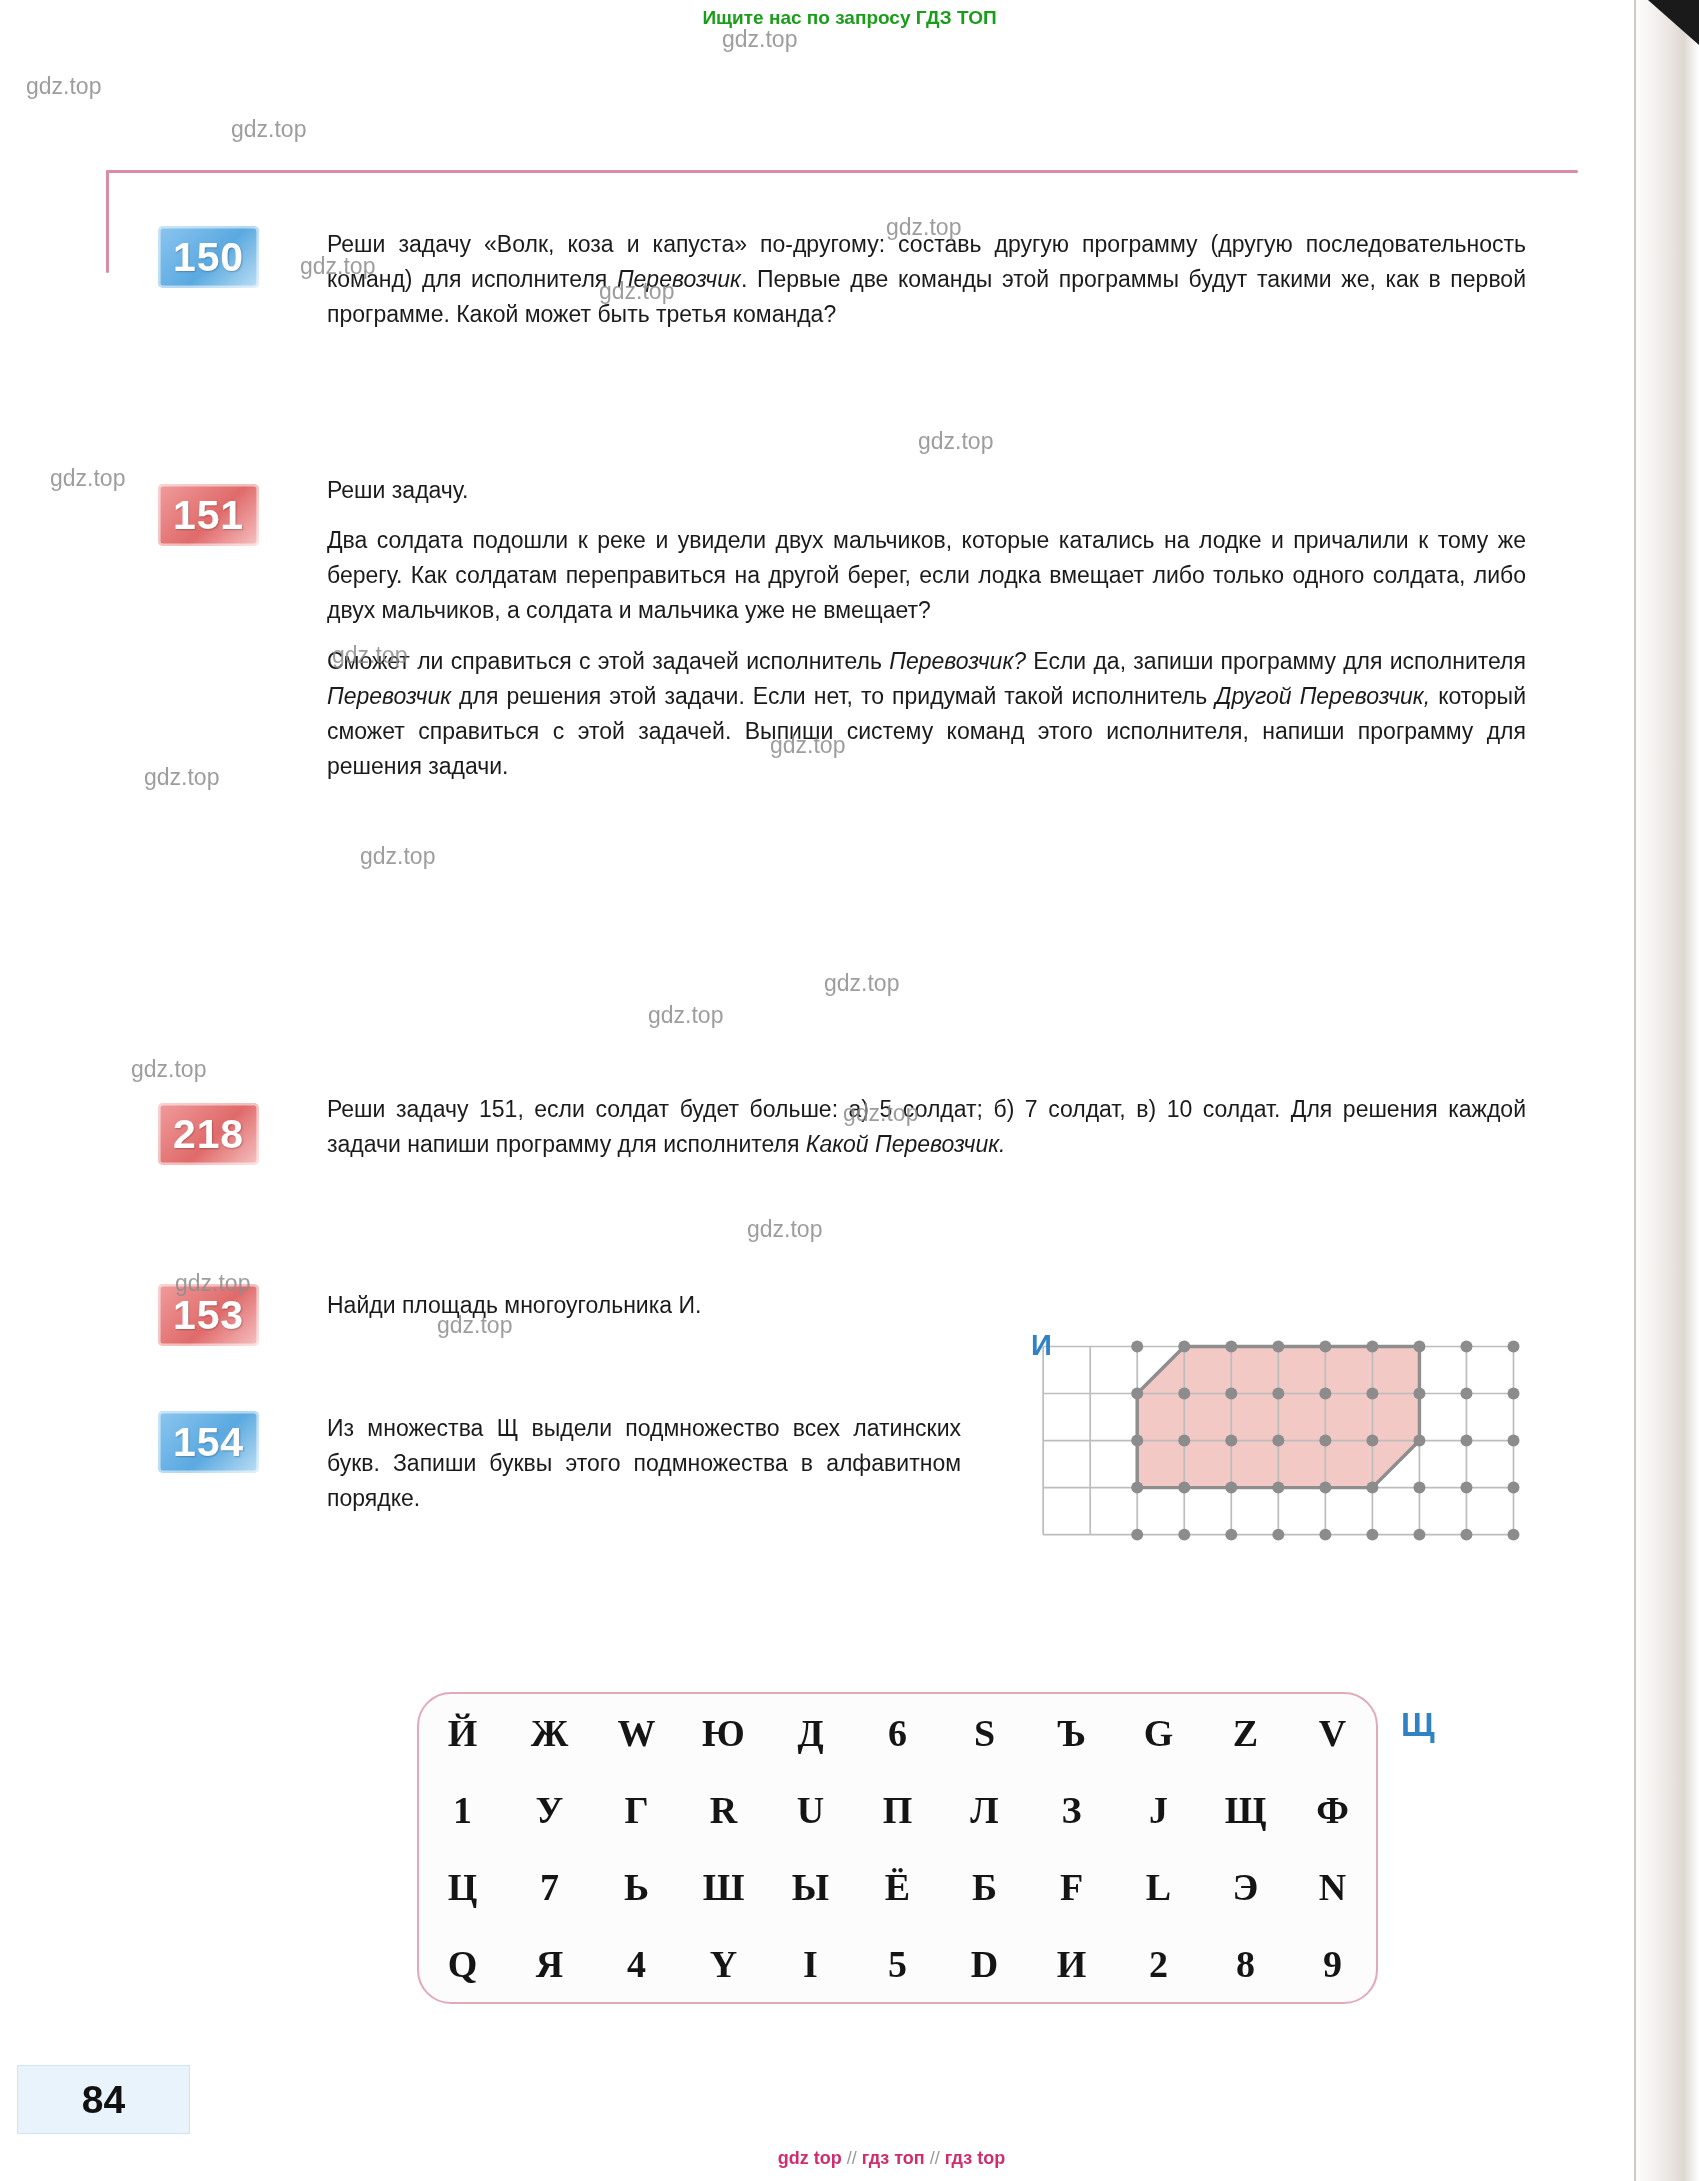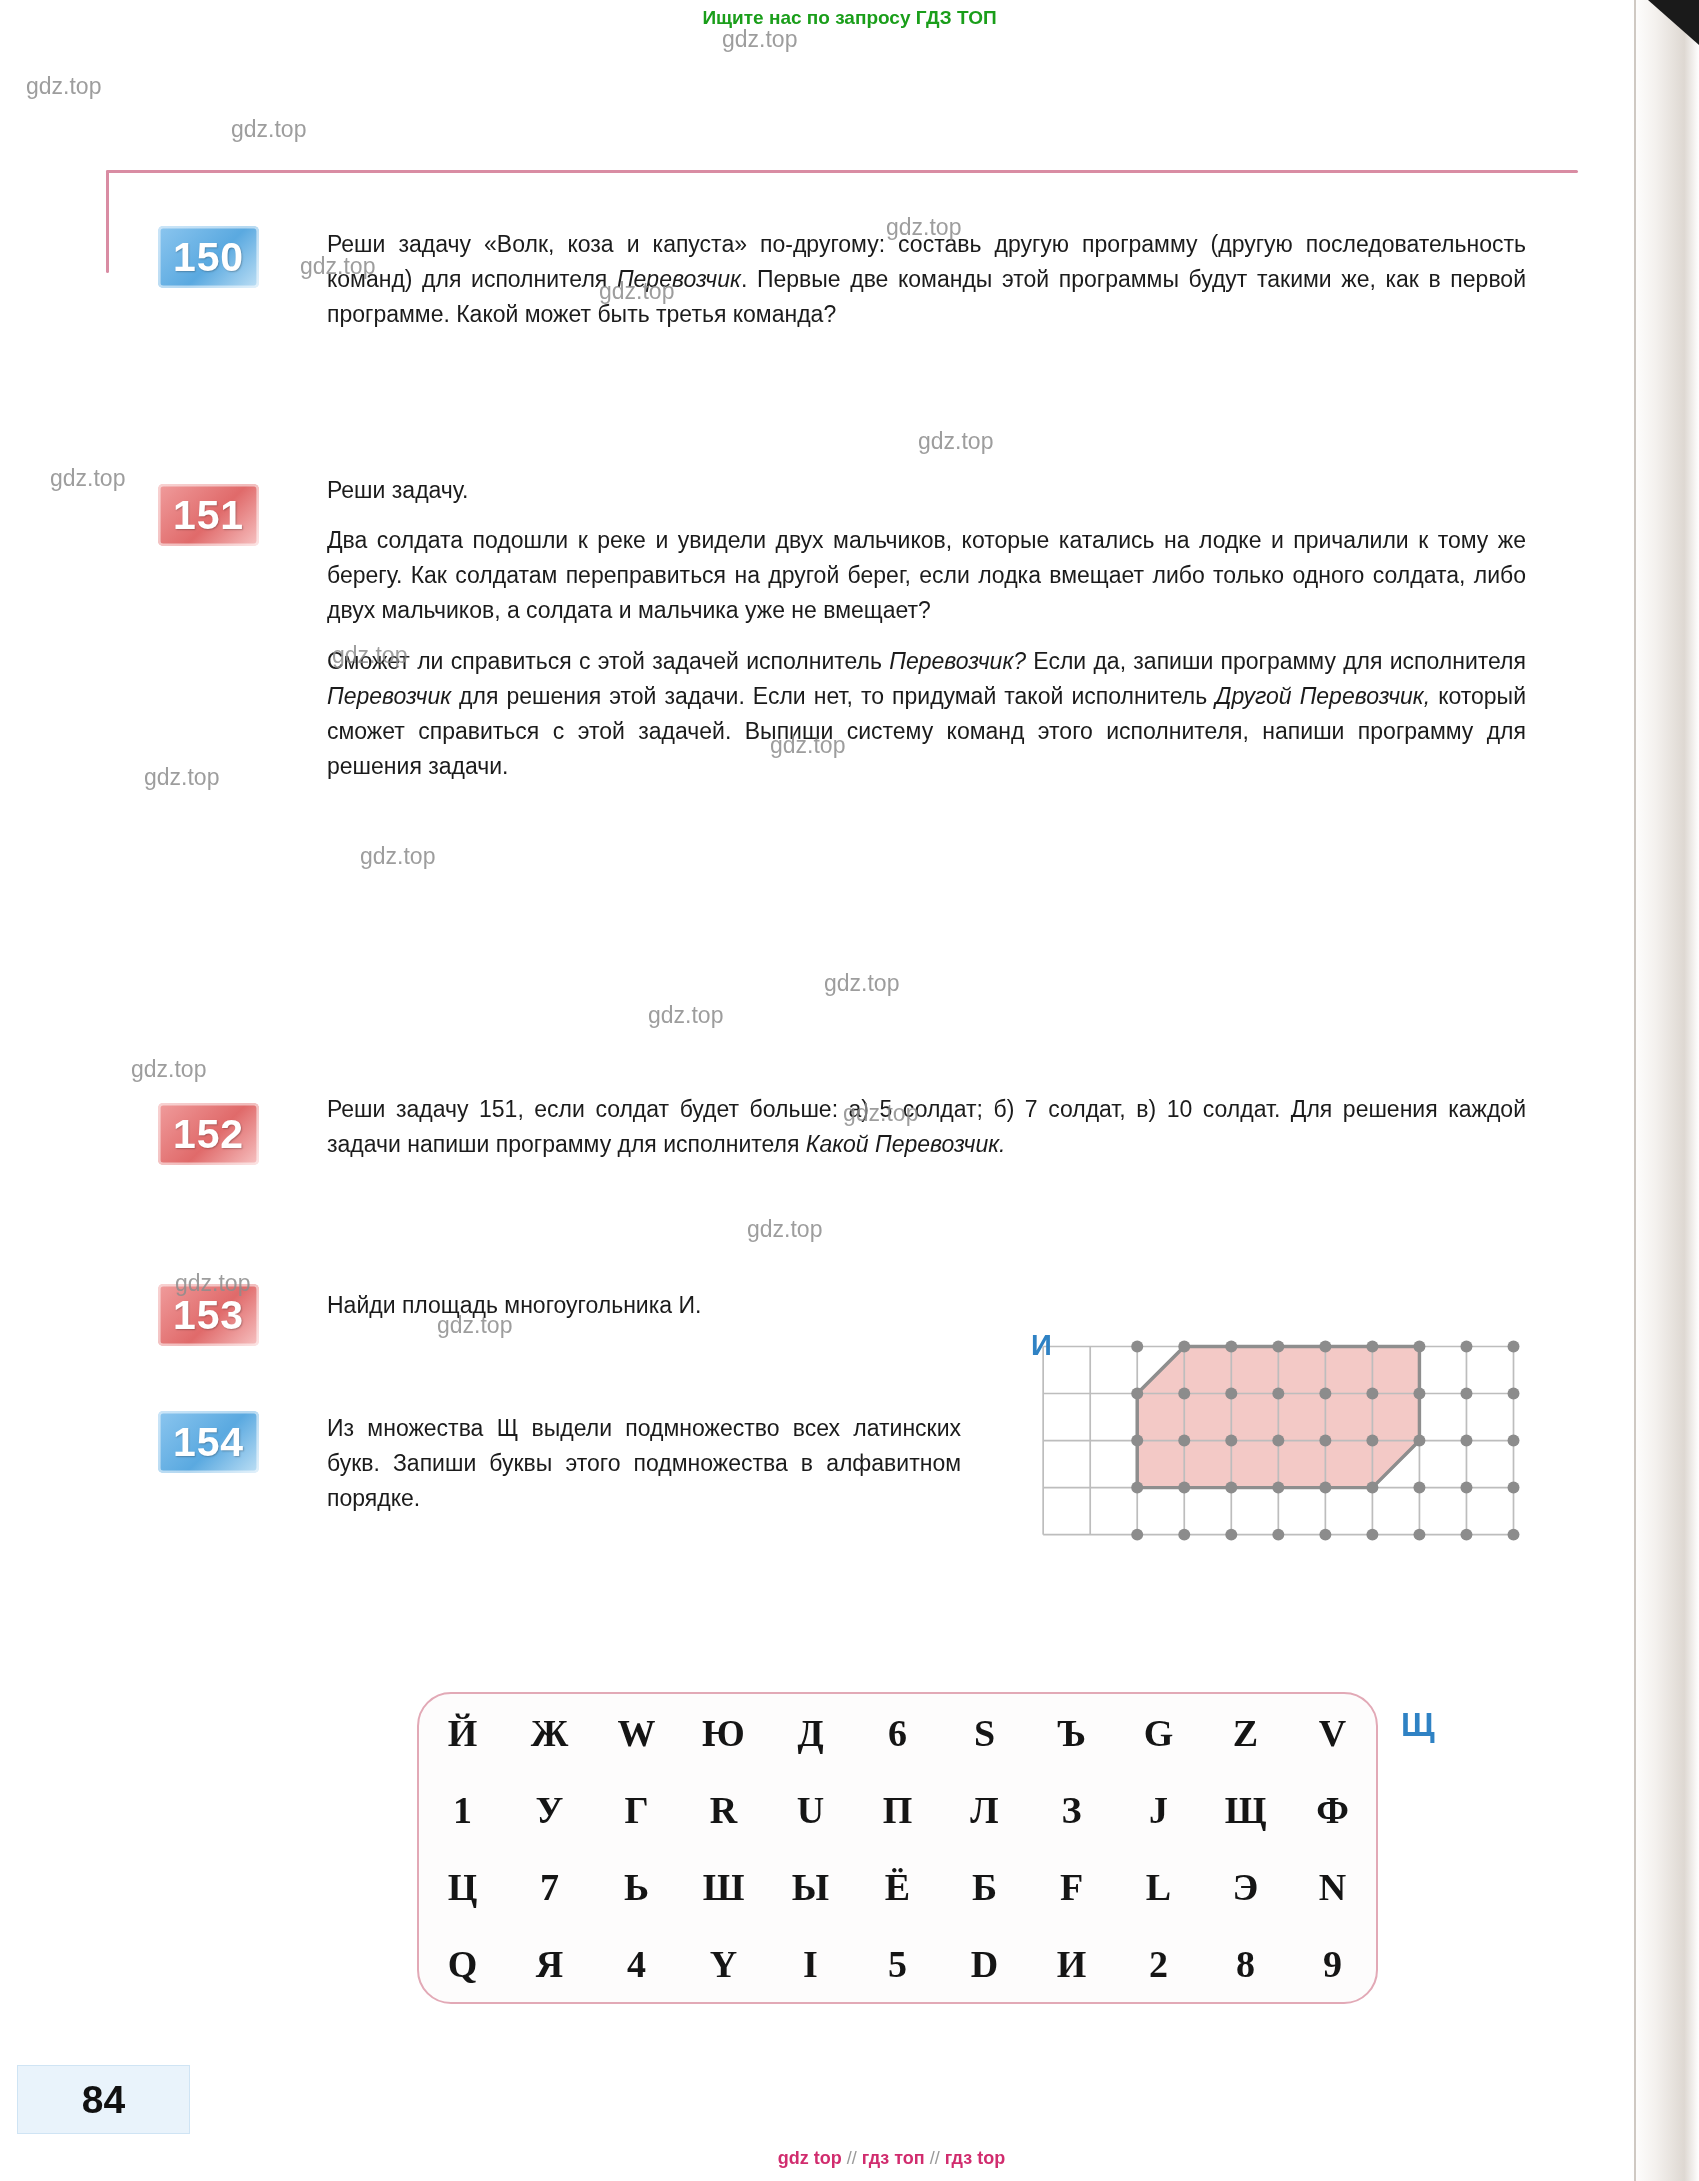--- a/index.html
+++ b/index.html
@@ -224,21 +224,21 @@
     <p>Реши задачу «Волк, коза и капуста» по-другому: составь другую программу (другую последовательность команд) для исполнителя <i>Перевозчик</i>. Первые две команды этой программы будут такими же, как в первой программе. Какой может быть третья команда?</p>
   </div>
 
 <div class="num-badge badge-red" style="left:158px; top:484px;">151</div>
 <div class="body-text" style="left:327px; top:473px; width:1199px;">
     <p>Реши задачу.</p>
     <p>Два солдата подошли к реке и увидели двух мальчиков, которые катались на лодке и причалили к тому же берегу. Как солдатам переправиться на другой берег, если лодка вмещает либо только одного солдата, либо двух мальчиков, а солдата и мальчика уже не вмещает?</p>
     <p>Сможет ли справиться с этой задачей исполнитель <i>Перевозчик?</i> Если да, запиши программу для исполнителя <i>Перевозчик</i> для решения этой задачи. Если нет, то придумай такой исполнитель <i>Другой Перевозчик,</i> который сможет справиться с этой задачей. Выпиши систему команд этого исполнителя, напиши программу для решения задачи.</p>
   </div>
 
-<div class="num-badge badge-red" style="left:158px; top:1103px;">152</div>
+<div class="num-badge badge-red" style="left:158px; top:1103px;">218</div>
 <div class="body-text" style="left:327px; top:1092px; width:1199px;">
     <p>Реши задачу 151, если солдат будет больше: а) 5 солдат; б) 7 солдат, в) 10 солдат. Для решения каждой задачи напиши программу для исполнителя <i>Какой Перевозчик.</i></p>
   </div>
 
 <div class="num-badge badge-red" style="left:158px; top:1284px;">153</div>
 <div class="body-text" style="left:327px; top:1288px; width:651px;">
     <p>Найди площадь многоугольника И.</p>
   </div>
 
 <div class="num-badge badge-blue" style="left:158px; top:1411px;">154</div>

